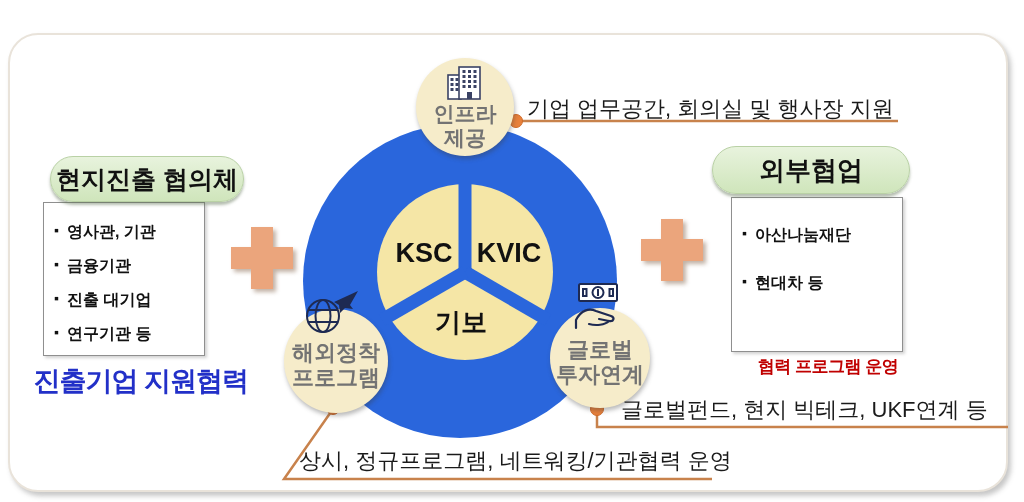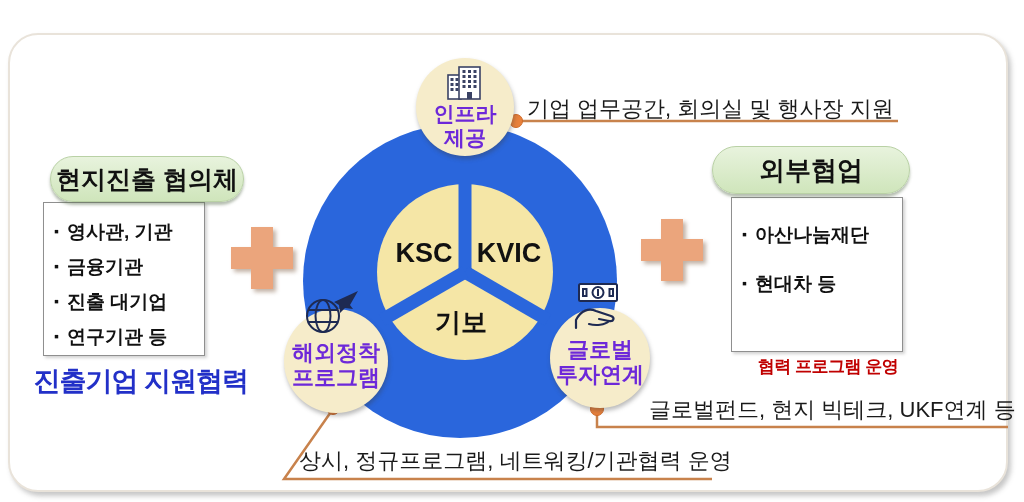--- a/index.html
+++ b/index.html
@@ -26,21 +26,21 @@
   .lbl-gibo{left:426px;top:305px;width:70px;font-size:26px;}
   
   .sat{
     position:absolute;border-radius:50%;background:#f6ecca;z-index:4;
     box-shadow:1px 3px 4px rgba(60,60,60,.35);
     display:flex;flex-direction:column;align-items:center;justify-content:center;
   }
   .sat-top{left:416px;top:58px;width:98px;height:98px;}
   .sat-bl{left:284px;top:309px;width:104px;height:104px;}
   .sat-br{left:550px;top:308px;width:100px;height:100px;}
-  .sat .lbl{font-weight:800;font-size:21px;line-height:1.12;text-align:center;white-space:pre-line;color:#6d28d9;}
+  .sat .lbl{font-weight:800;font-size:21px;line-height:1.12;text-align:center;white-space:pre-line;color:#737373;}
   .sat-top .lbl{margin-top:2px;}
   .sat-bl .lbl,.sat-br .lbl{margin-top:10px;font-size:22px;}
   .sat .icon-abs{position:absolute;}
   .sat-top .icon-top{margin-top:2px;}
   .sat-bl .icon-abs{top:-21px;left:16px;}
   .sat-br .icon-abs{top:-26px;left:20px;}
   
   .plus{position:absolute;width:62px;height:62px;z-index:4;filter:drop-shadow(3px 3px 2px rgba(120,85,55,.45));}
   .plus-left{left:231px;top:227px;}
   .plus-right{left:641px;top:219px;}
@@ -55,36 +55,36 @@
   }
   .lp-pill{left:25px;top:156px;width:192px;height:44px;font-size:25px;line-height:44px;margin-left:25px;}
   .rp-pill{left:712px;top:146px;width:196px;height:46px;font-size:26px;line-height:46px;}
   .panel-box{
     position:absolute;z-index:3;background:#fff;border:1px solid #8f8f8f;
     box-shadow:2px 2px 3px rgba(0,0,0,.18);
   }
   .lp-box{left:43px;top:202px;width:160px;height:152px;}
   .rp-box{left:731px;top:197px;width:170px;height:153px;}
   .panel-box ul{list-style:none;margin:0;padding:12px 0 0 10px;}
-  .panel-box li{font-size:19px;color:#111;white-space:nowrap;font-weight:600;}
+  .panel-box li{font-size:16px;color:#111;white-space:nowrap;font-weight:600;}
   .lp-box li{line-height:34px;}
   .rp-box li{line-height:46px;padding-top:2px;}
   .panel-box li::before{content:"▪";font-size:14px;margin-right:8px;position:relative;top:-2px;}
   .footer-blue{
     position:absolute;left:10px;top:363px;width:238px;text-align:right;z-index:4;
     font-size:27px;font-weight:800;color:#2230c8;white-space:nowrap;letter-spacing:-1px;
   }
   .footer-red{
     position:absolute;left:700px;top:355px;width:256px;text-align:center;z-index:4;
     font-size:17px;font-weight:800;color:#c00000;white-space:nowrap;letter-spacing:-.5px;
   }
   
   .ann{position:absolute;z-index:4;color:#1a1a1a;white-space:nowrap;font-weight:500;}
   .ann-top{left:527px;top:94px;font-size:22px;}
-  .ann-br{left:621px;top:395px;font-size:22px;margin-left:28px;}
+  .ann-br{left:621px;top:395px;font-size:22px;}
   .ann-bottom{left:299px;top:446px;font-size:22px;}
 </style>
 </head>
 <body>
 
 <div id="stage">
 
   <div class="frame"></div>
 
 

